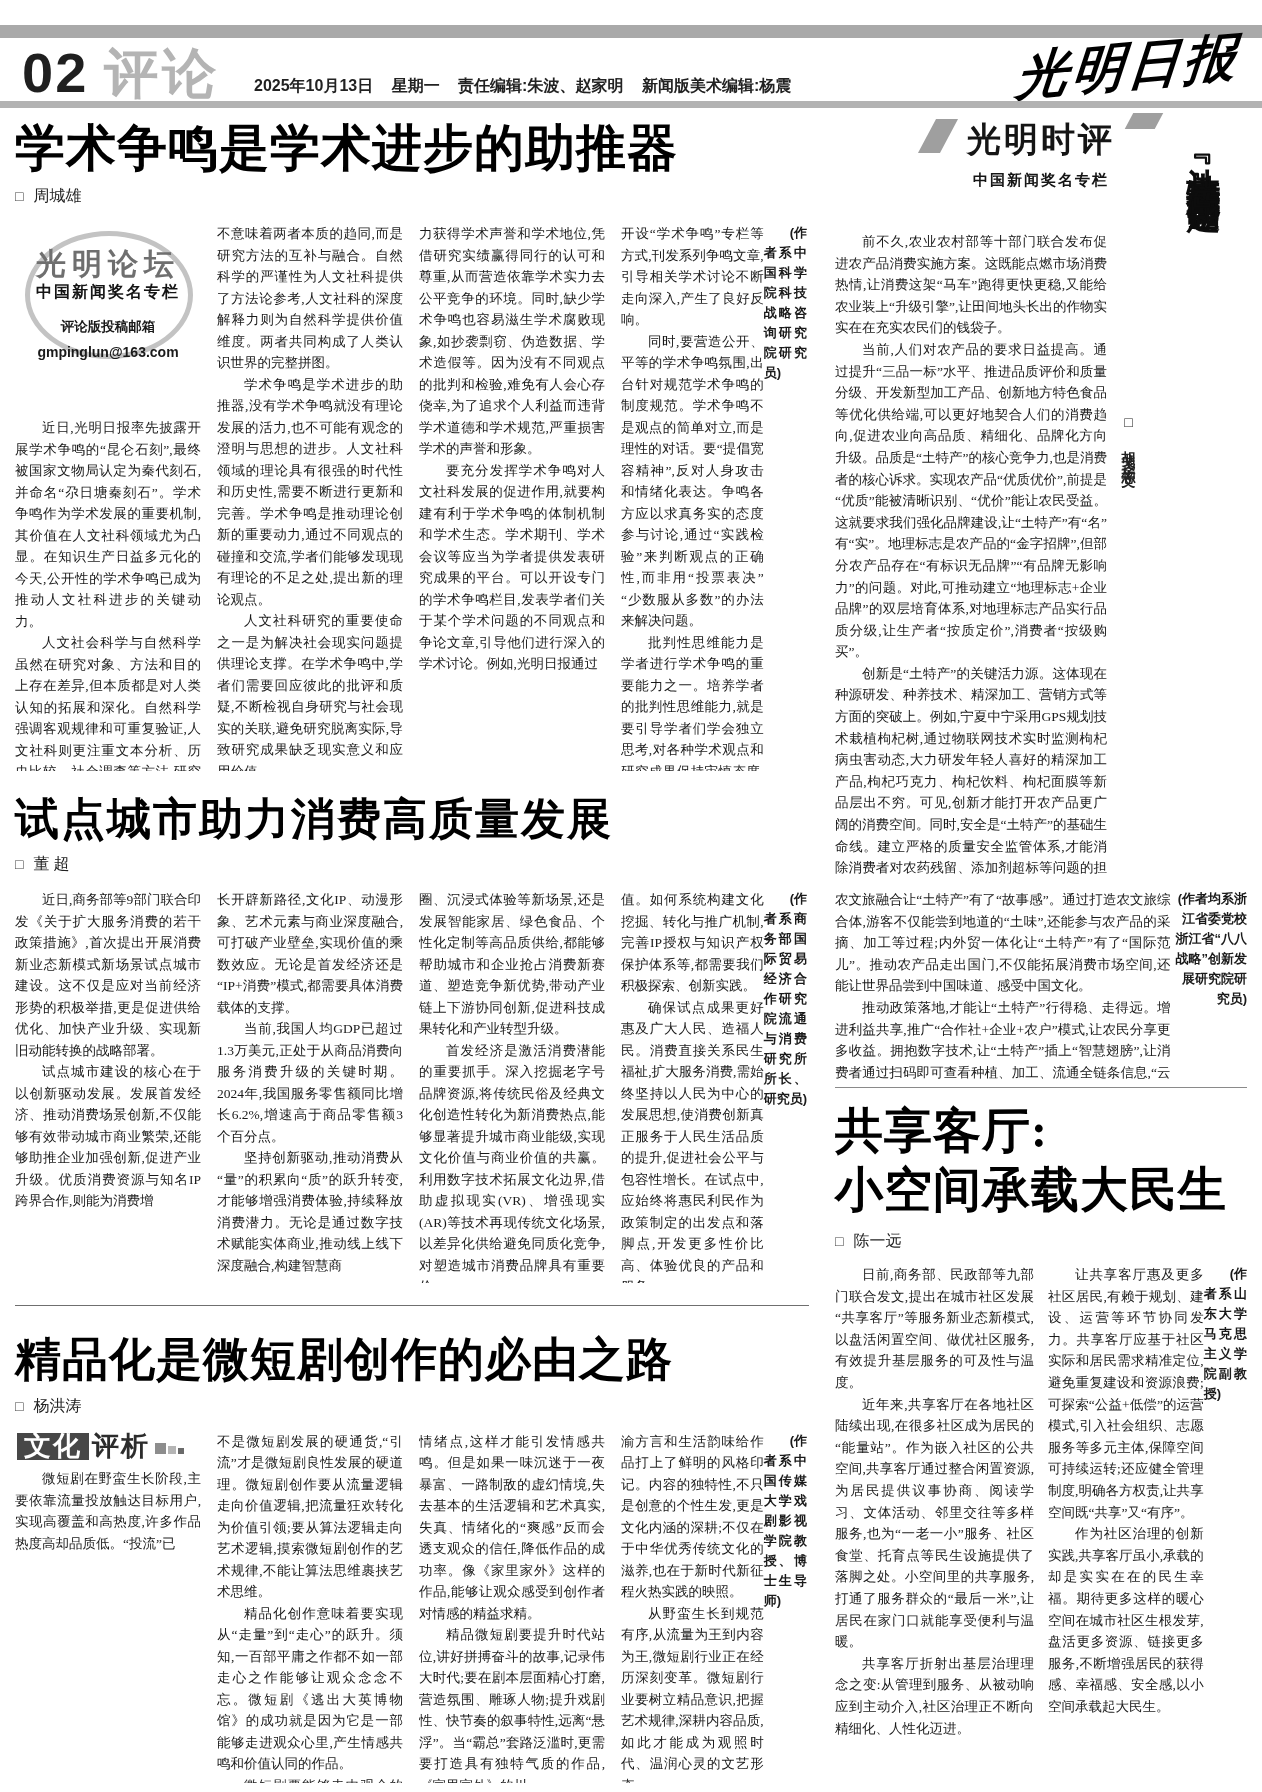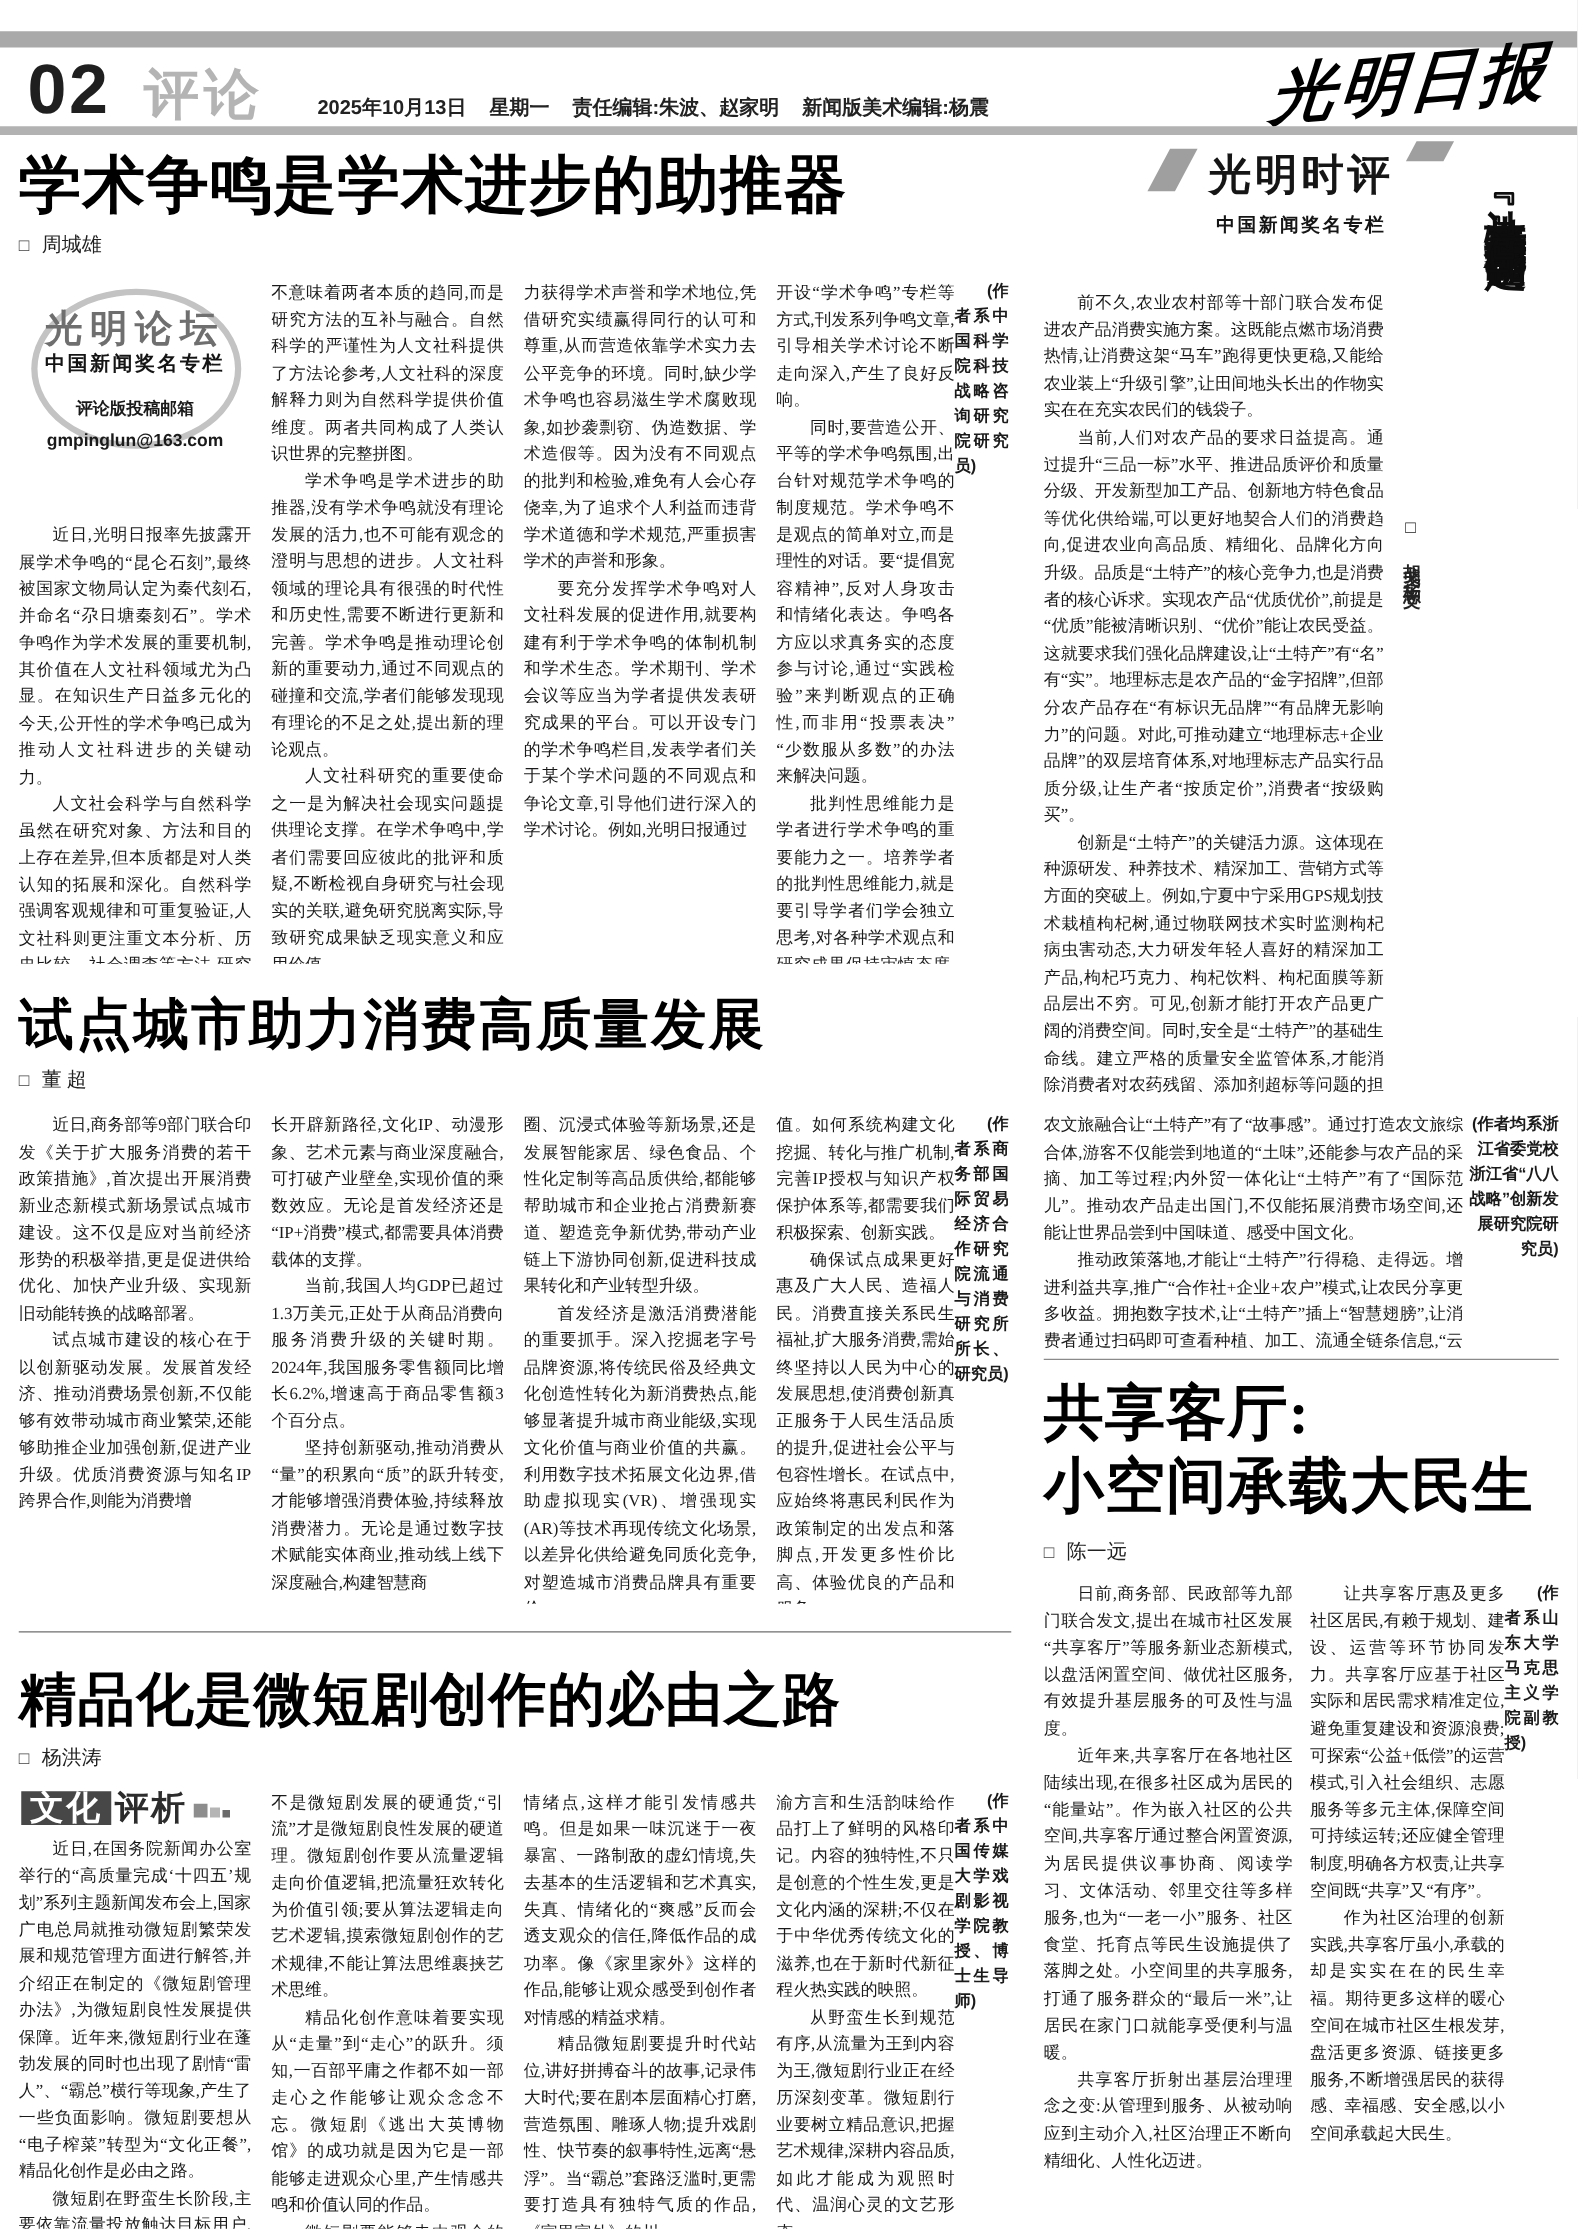--- a/index.html
+++ b/index.html
@@ -3,21 +3,21 @@
 <meta charset="utf-8">
 <style>
   html,body{margin:0;padding:0;background:#e8e8e8;}
   .page{position:relative;width:1262px;height:1792px;margin:0 auto;background:#ffffff;overflow:hidden;
         font-family:"Liberation Serif",serif;color:#1a1a1a;}
   
   .topbar{position:absolute;top:25px;left:0;right:0;height:13px;background:#a9a9a9;}
   .headrule{position:absolute;top:101px;left:0;right:0;height:7px;background:#b2b2b2;}
   .hdr{position:absolute;top:38px;left:22px;right:16px;height:62px;}
   .pageno{font-family:"Liberation Sans",sans-serif;font-weight:900;font-size:56px;color:#1f1f1f;letter-spacing:2px;}
-  .sect{font-family:"Liberation Sans",sans-serif;font-weight:900;font-size:44px;color:#b4b4b4;margin-left:27px;letter-spacing:4px;}
+  .sect{font-family:"Liberation Sans",sans-serif;font-weight:900;font-size:54px;color:#b4b4b4;margin-left:16px;letter-spacing:4px;}
   .meta{position:absolute;left:232px;bottom:3px;font-family:"Liberation Sans",sans-serif;font-weight:700;font-size:16px;color:#222;}
   .meta span{margin-right:14px;}
   .masthead{position:absolute;right:6px;top:-6px;font-size:52px;font-weight:700;font-style:italic;
             transform:rotate(-5deg) skewX(-10deg);letter-spacing:4px;color:#000;}
   
   .title{font-weight:900;color:#000000;line-height:1.12;letter-spacing:1px;}
   .byline{font-size:16px;color:#222;margin-top:10px;}
   .byline .sq{color:#444;font-size:14px;margin-right:10px;}
   .cols{display:flex;gap:16px;}
   .col{width:186px;overflow:hidden;text-align:justify;font-size:13.5px;line-height:21.5px;}
@@ -173,21 +173,20 @@
     <div class="title a3-title">精品化是微短剧创作的必由之路</div>
     <div class="byline"><span class="sq">□</span><span>杨洪涛</span></div>
     <div class="cols a3-cols">
       <div class="col">
         <div class="cbox">
           <span class="cb-left">文化</span>
           <span class="cb-right">评析</span>
           <span class="pix"><i class="px1"></i><i class="px2"></i><i class="px3"></i></span>
         </div>
         <div>
-            <p>近日,在国务院新闻办公室举行的“高质量完成‘十四五’规划”系列主题新闻发布会上,国家广电总局就推动微短剧繁荣发展和规范管理方面进行解答,并介绍正在制定的《微短剧管理办法》,为微短剧良性发展提供保障。近年来,微短剧行业在蓬勃发展的同时也出现了剧情“雷人”、“霸总”横行等现象,产生了一些负面影响。微短剧要想从“电子榨菜”转型为“文化正餐”,精品化创作是必由之路。</p>
             <p>微短剧在野蛮生长阶段,主要依靠流量投放触达目标用户,实现高覆盖和高热度,许多作品热度高却品质低。“投流”已</p>
           </div>
       </div>
       <div class="col">
           <p class="cont">不是微短剧发展的硬通货,“引流”才是微短剧良性发展的硬道理。微短剧创作要从流量逻辑走向价值逻辑,把流量狂欢转化为价值引领;要从算法逻辑走向艺术逻辑,摸索微短剧创作的艺术规律,不能让算法思维裹挟艺术思维。</p>
           <p>精品化创作意味着要实现从“走量”到“走心”的跃升。须知,一百部平庸之作都不如一部走心之作能够让观众念念不忘。微短剧《逃出大英博物馆》的成功就是因为它是一部能够走进观众心里,产生情感共鸣和价值认同的作品。</p>
           <p>微短剧要能够击中观众的痛点和</p>
         </div>
       <div class="col">
           <p class="cont">情绪点,这样才能引发情感共鸣。但是如果一味沉迷于一夜暴富、一路制敌的虚幻情境,失去基本的生活逻辑和艺术真实,失真、情绪化的“爽感”反而会透支观众的信任,降低作品的成功率。像《家里家外》这样的作品,能够让观众感受到创作者对情感的精益求精。</p>

